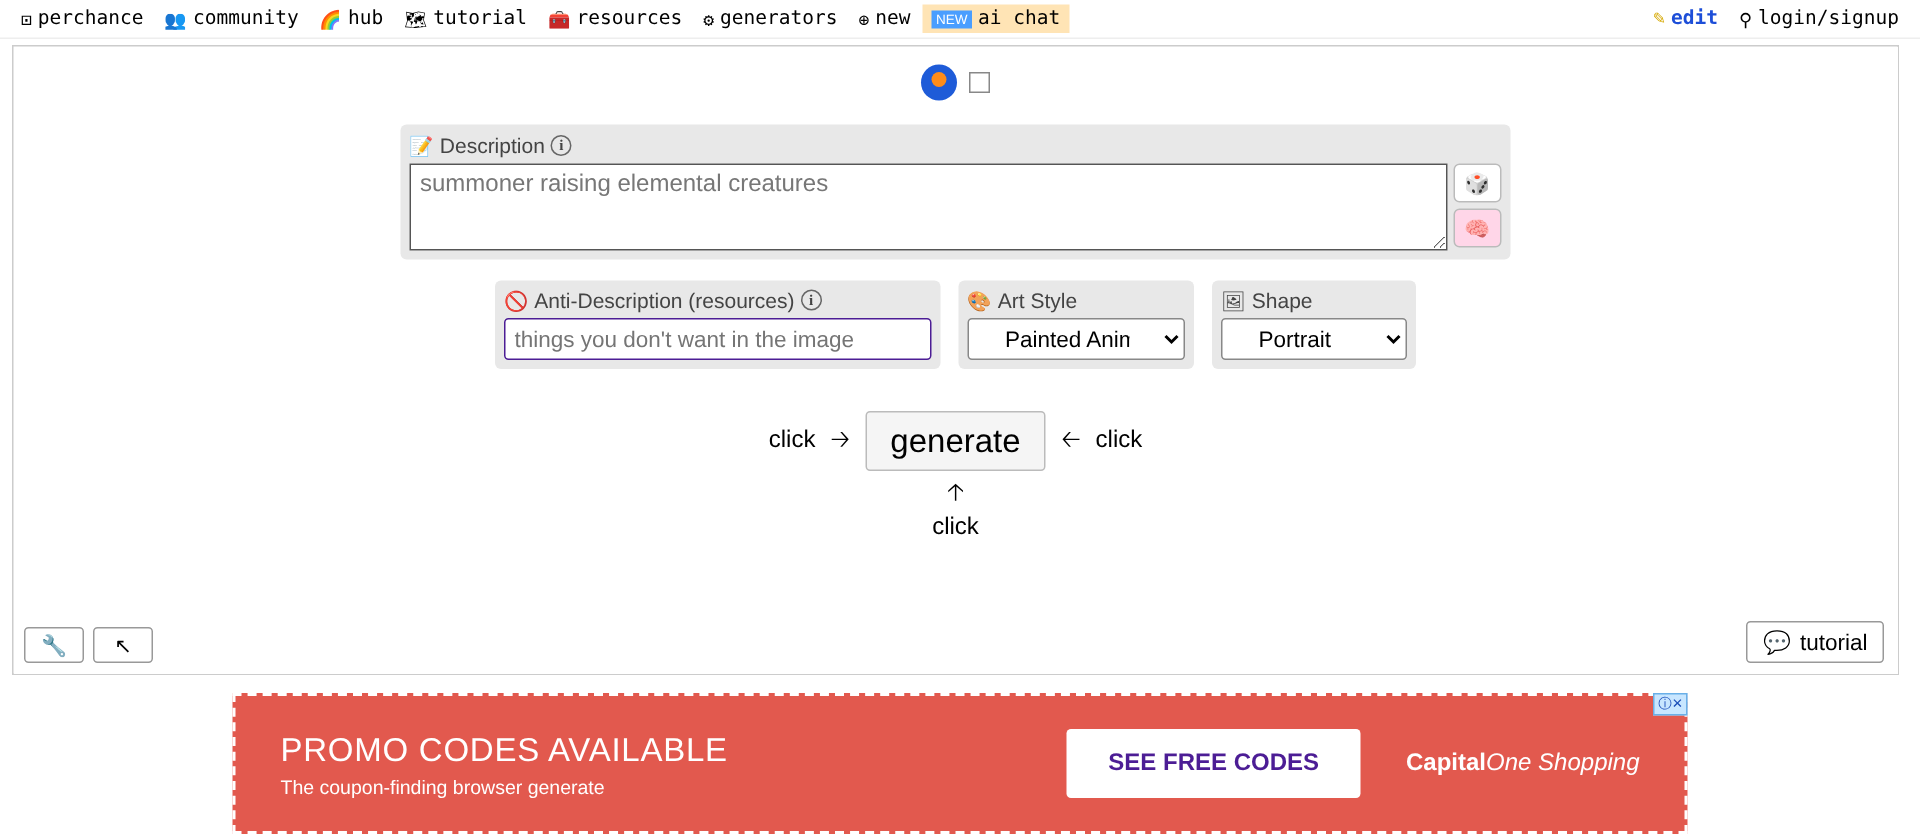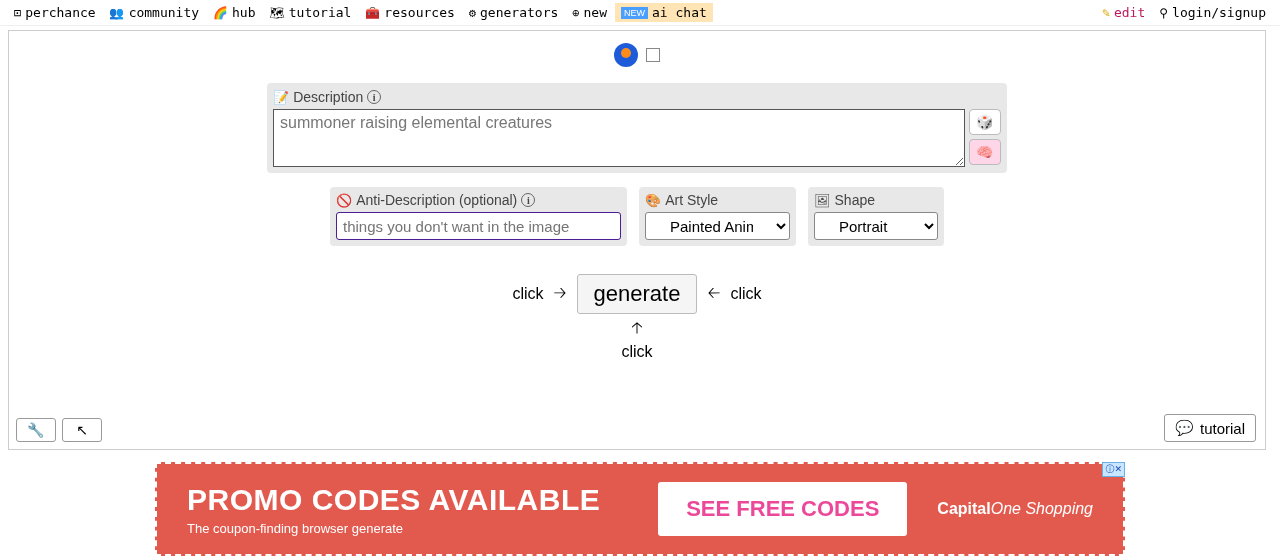--- a/index.html
+++ b/index.html
@@ -28,21 +28,21 @@
       padding: 2px 6px;
       color: #000;
       text-decoration: none;
       cursor: pointer;
     }
     .nav-item.highlight { background: #ffe4b5; }
     .new-badge {
       background: #4a9eff; color: #fff; font-size: 9px; padding: 1px 3px;
       font-family: sans-serif;
     }
-    .edit-link { color: #be185d; }
+    .edit-link { color: #1d4ed8; font-weight: bold; }
     .nav-icon { font-size: 12px; }
     .main-container {
       border: 1px solid #ccc;
       margin: 4px 14px 4px 8px;
       height: 420px;
       overflow-y: scroll;
       background: #fff;
       position: relative;
     }
     .page-title {
@@ -198,25 +198,25 @@
       height: 94px;
       background: #e2594e;
       border: 2px dashed #fff;
       display: flex;
       align-items: center;
       padding: 0 30px;
       font-family: Arial, sans-serif;
       color: #fff;
     }
     .ad-left { flex: 1; }
-    .ad-headline { font-size: 30px; font-weight: bold; letter-spacing: 0.5px; }
+    .ad-headline { font-size: 22px; font-weight: normal; letter-spacing: 0.5px; }
     .ad-sub { font-size: 13px; margin-top: 4px; }
     .ad-cta {
-      background: #fff; color: #ec4899; font-weight: bold;
-      padding: 14px 28px; font-size: 22px; border-radius: 3px;
+      background: #fff; color: #4c1d95; font-weight: bold;
+      padding: 14px 28px; font-size: 16px; border-radius: 3px;
       margin: 0 30px;
     }
     .ad-brand { font-size: 16px; font-style: italic; }
     .ad-brand b { font-style: normal; }
     .ad-marker {
       position: absolute; top: -2px; right: -2px;
       background: #c8e6ff; color: #1a4db8;
       font-size: 9px; padding: 0 2px;
       border: 1px solid #6ab0e8;
     }
@@ -296,21 +296,21 @@
               <span>🧠</span>
             </button>
         </div>
       </div>
     </div>
 
     <div class="controls-row">
       <div class="control-block">
         <div class="field-label">
           <span class="emoji">🚫</span>
-          <span>Anti-Description (optional)</span>
+          <span>Anti-Description (resources)</span>
           <span class="info-icon">i</span>
         </div>
         <input class="anti-input" placeholder="things you don't want in the image" style="">
       </div>
       <div class="control-block">
         <div class="field-label">
           <span class="emoji">🎨</span>
           <span>Art Style</span>
         </div>
         <select class="control-select art-select">

